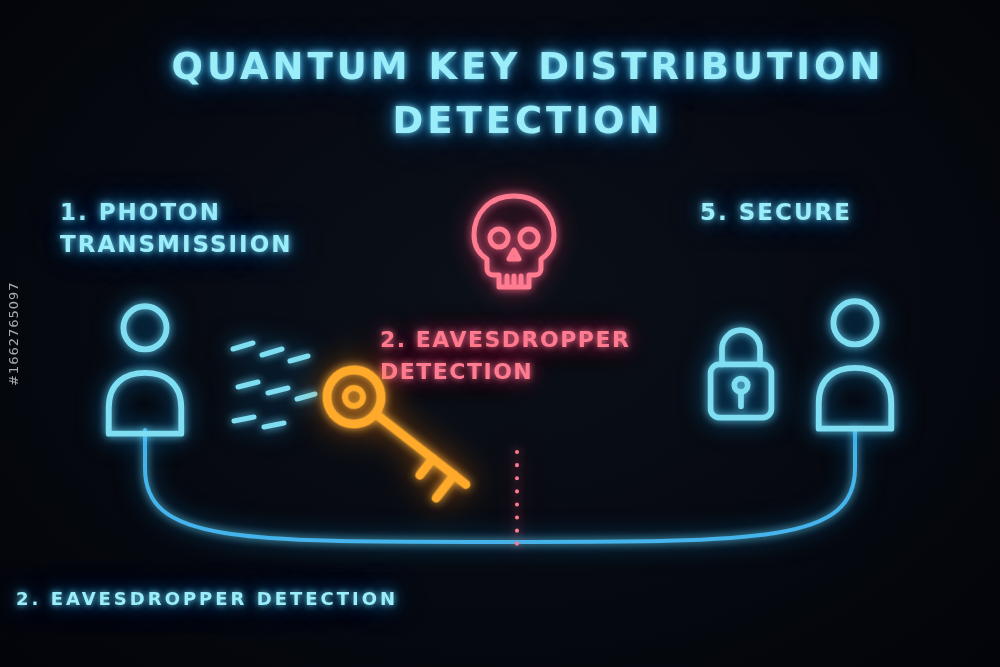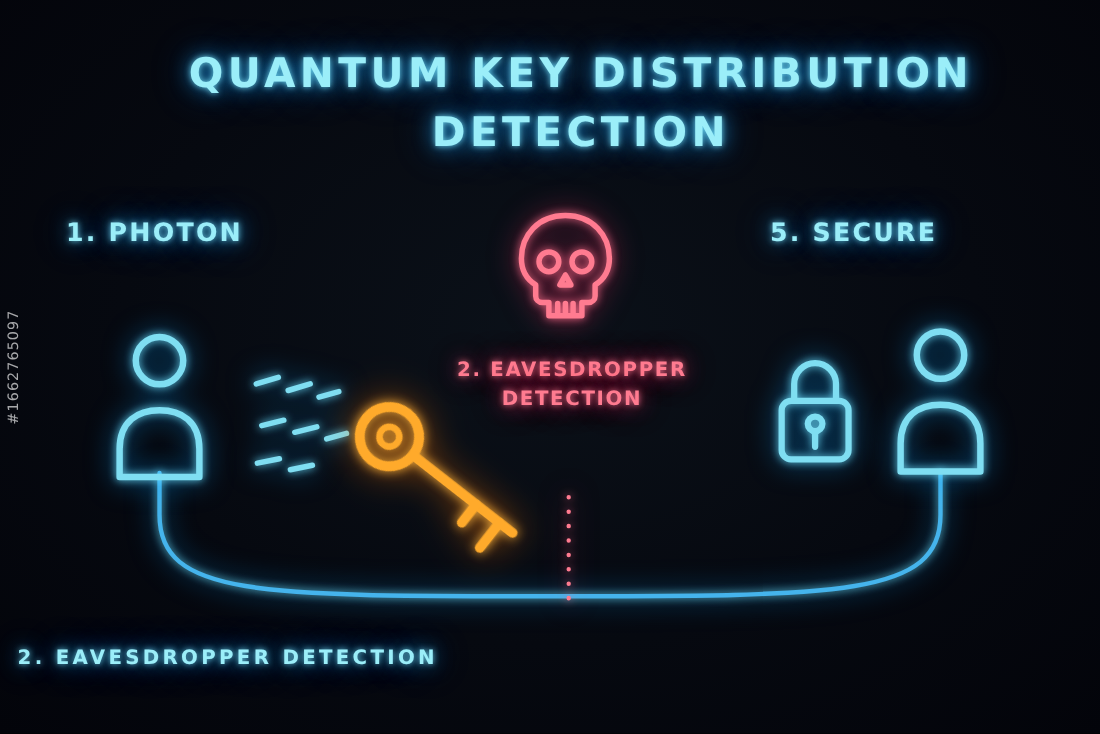--- a/index.html
+++ b/index.html
@@ -20,22 +20,22 @@
   .title{
     position:absolute;top:40px;left:0;width:100%;text-align:center;
     font-size:37px;font-weight:bold;letter-spacing:4px;line-height:1.45;margin-left:28px;
   }
   .step-label{
     position:absolute;text-align:left;font-size:23px;font-weight:bold;letter-spacing:2px;line-height:1.4;
   }
   .step1-label{top:196px;left:60px;width:280px;}
   .step3-label{top:196px;left:700px;width:280px;}
   .step2-heading{
-    position:absolute;top:324px;left:380px;width:280px;text-align:center;
-    font-size:18px;font-weight:bold;letter-spacing:1.5px;line-height:1.45;
+    position:absolute;top:324px;left:380px;width:280px;
+    font-size:22px;font-weight:bold;letter-spacing:1.5px;line-height:1.45;
   }
   .step2-note{
     position:absolute;top:400px;left:400px;width:240px;text-align:center;
     font-size:15px;font-weight:bold;letter-spacing:.5px;line-height:1.5;
   }
   .bottom-label{
     position:absolute;top:588px;left:16px;width:100%;text-align:left;
     font-size:18px;font-weight:bold;letter-spacing:3px;
   }
   
@@ -64,20 +64,21 @@
 
   <div class="watermark">#1662765097</div>
 
   <div class="title neon-cyan">
     <div>QUANTUM KEY DISTRIBUTION</div>
     <div>DETECTION</div>
   </div>
 
   <div class="step-label step1-label neon-cyan">
     <div>1. PHOTON</div>
+    <div>TRANSMISSIION</div>
   </div>
 
   <div class="step-label step3-label neon-cyan">
     <div>5. SECURE</div>
   </div>
 
   <div class="step2-heading neon-pink">
     <div>2. EAVESDROPPER</div>
     <div>DETECTION</div>
   </div>

